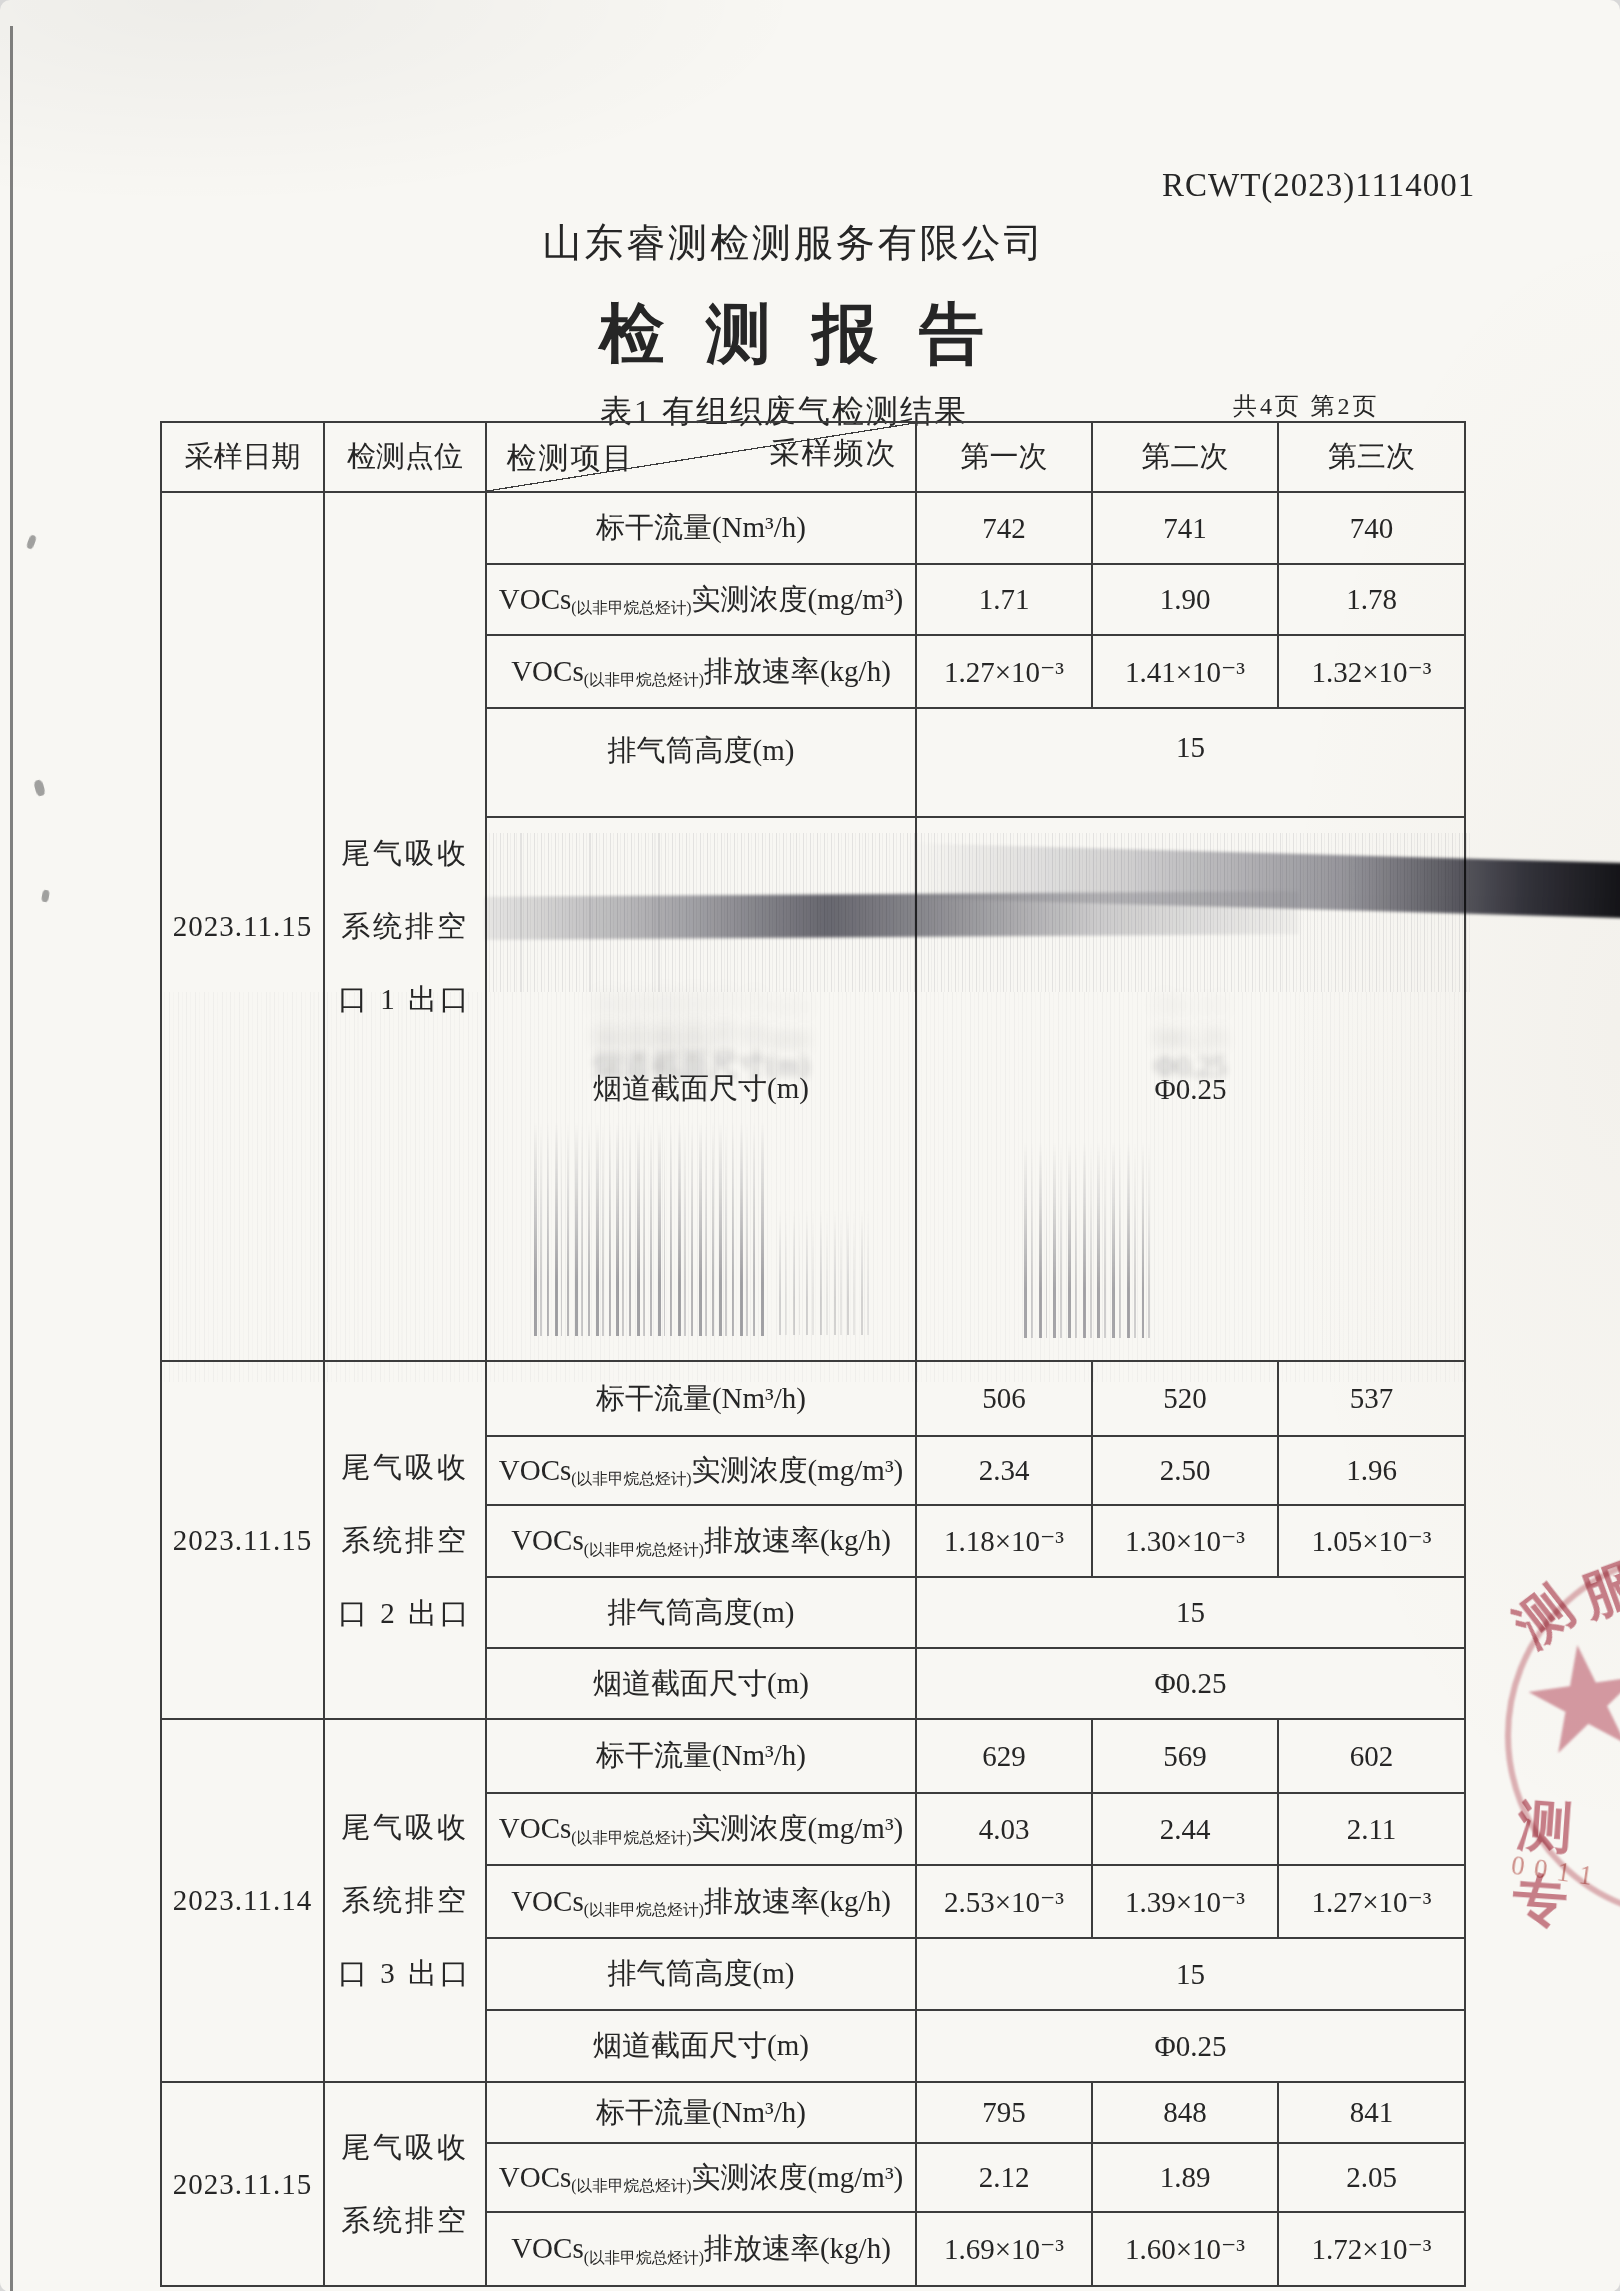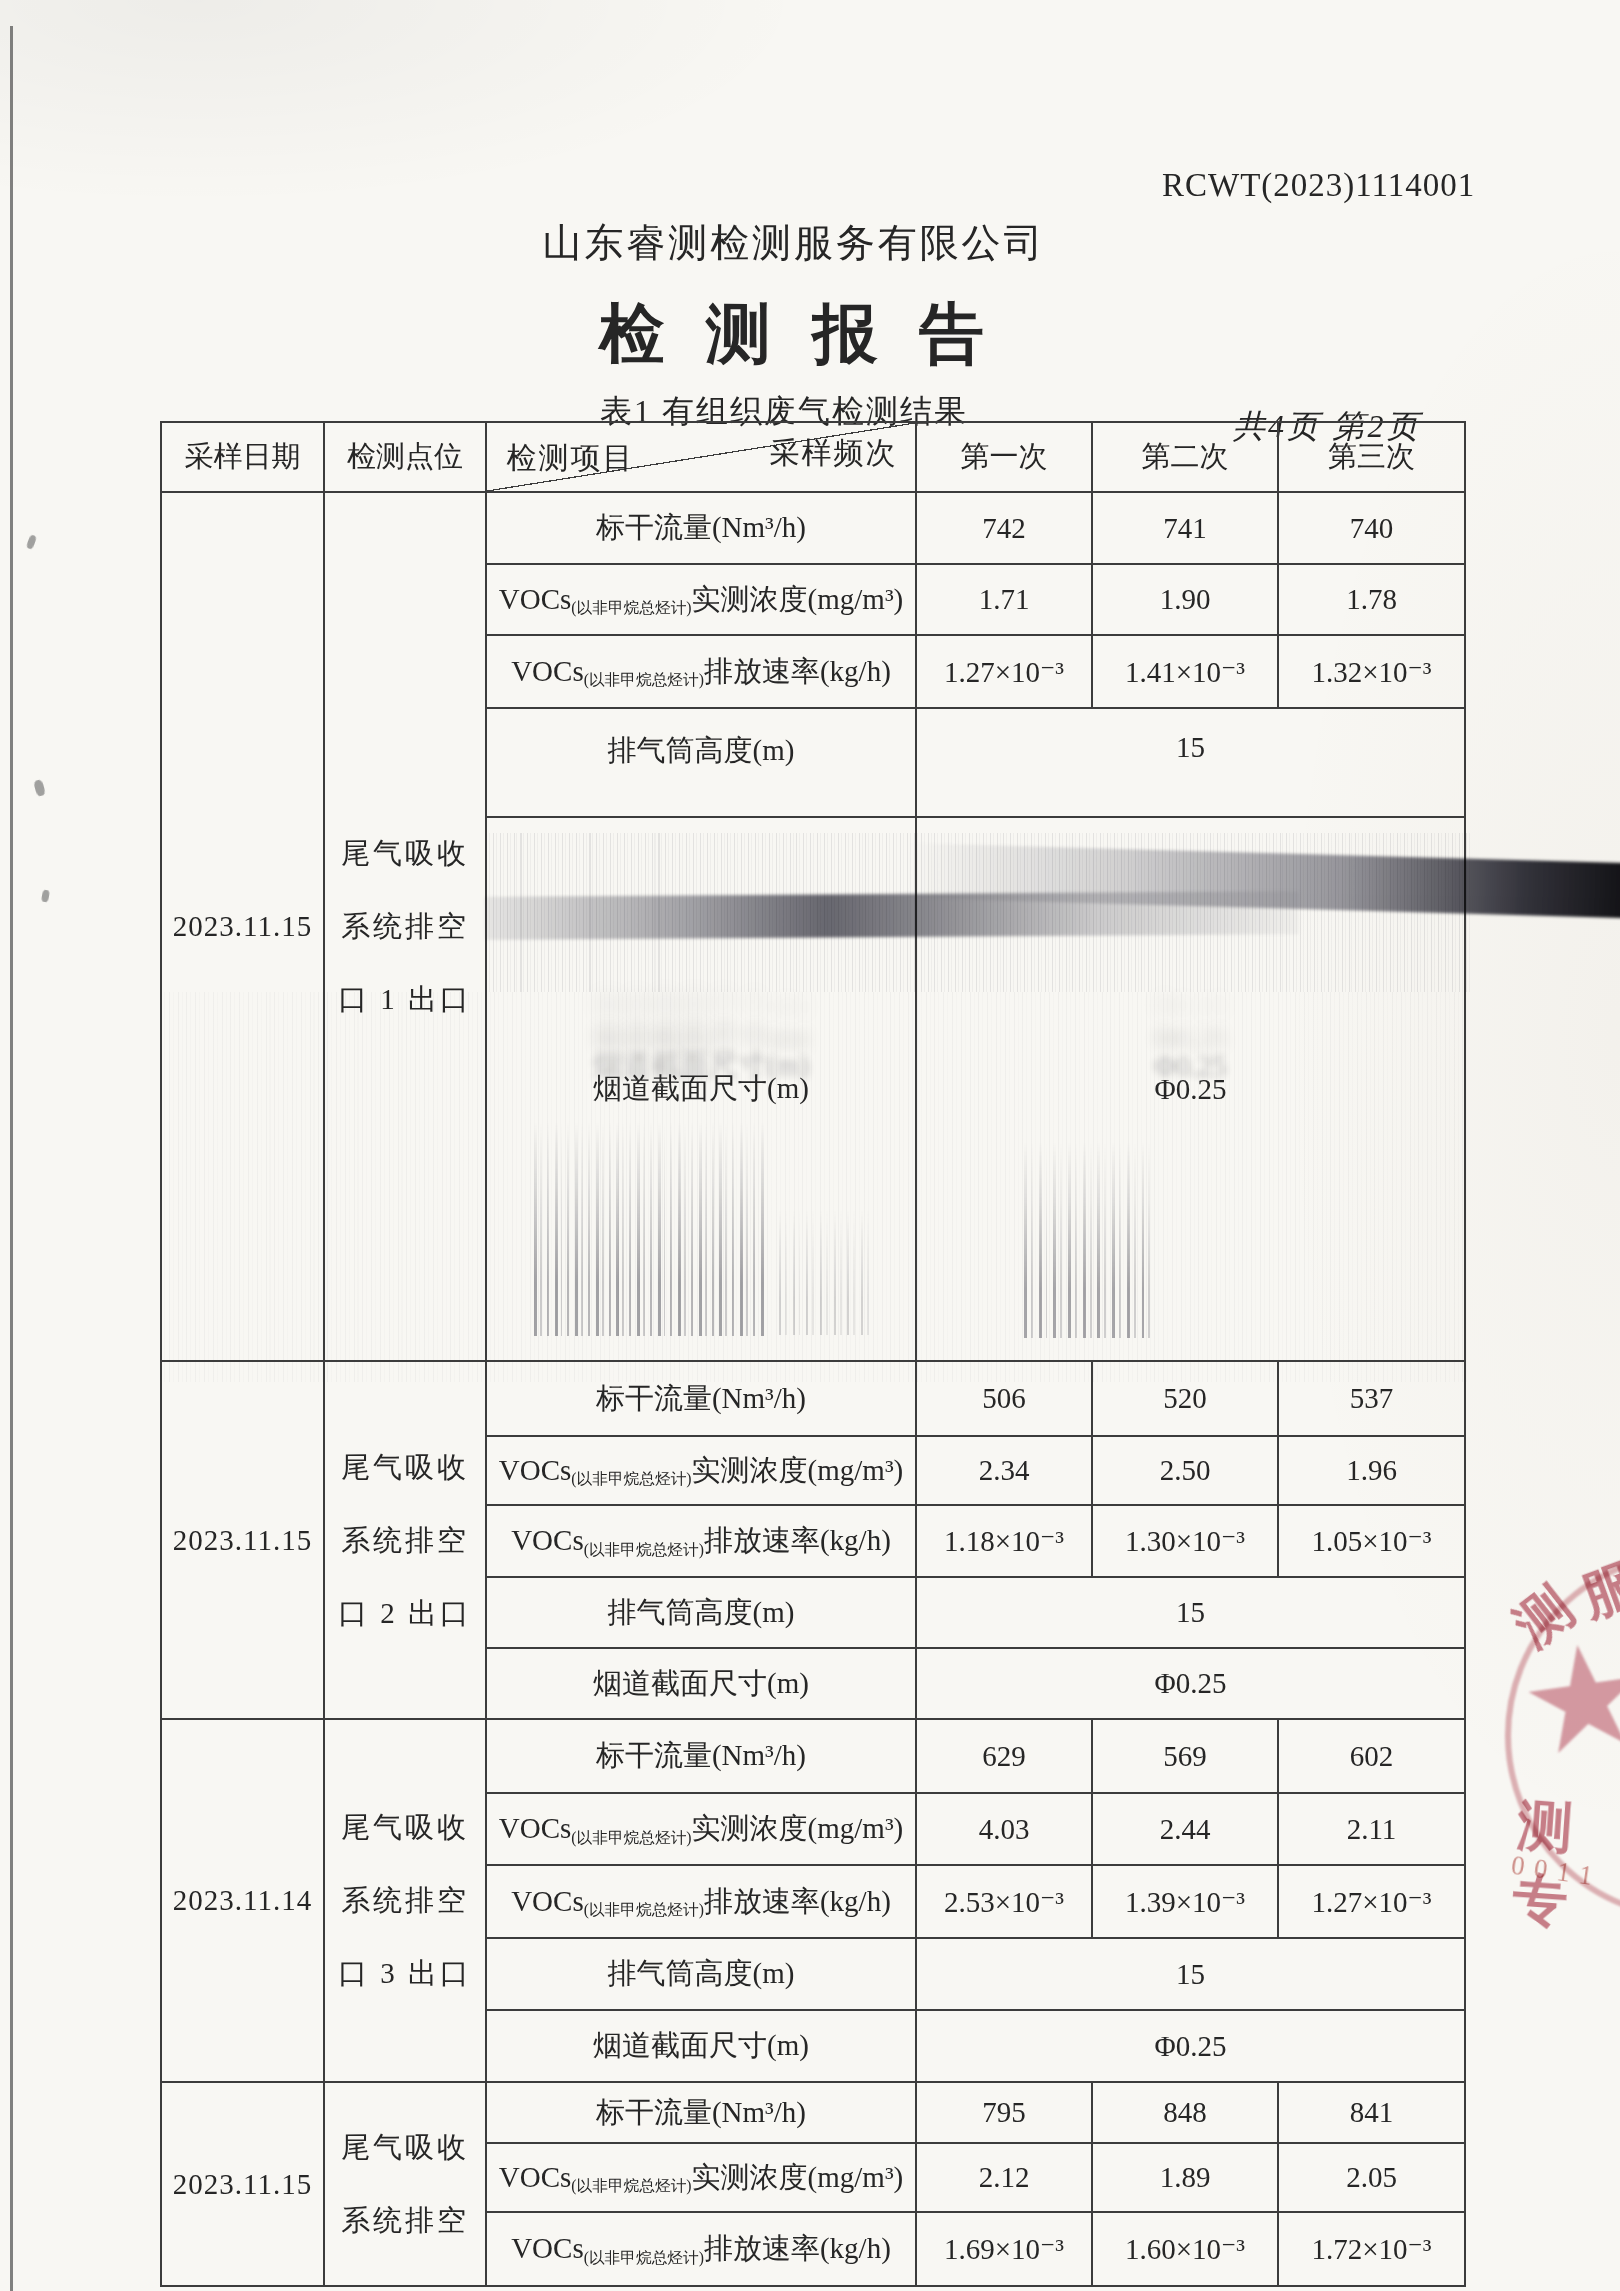--- a/index.html
+++ b/index.html
@@ -4,29 +4,30 @@
 <style>
   html,body{margin:0;padding:0;background:#d8d8d8;}
   .page{
     position:relative;width:1620px;height:2292px;overflow:hidden;
     background:
       radial-gradient(ellipse 882px 294px at 12% 0%, rgba(0,0,0,0.045), transparent 70%),
       radial-gradient(ellipse 490px 1176px at 100% 45%, rgba(120,90,60,0.04), transparent 70%),
       #f8f7f3;
     font-family:"Liberation Serif","DejaVu Serif",serif;
     color:#262626;
+    border-radius:10px;
   }
   .scan-edge-left{position:absolute;left:9.8px;top:25.5px;width:2.9px;height:2266px;background:#4d4d4d;opacity:.7;}
   .speck{position:absolute;background:#5a5a5a;border-radius:40%;opacity:.55;filter:blur(0.4px);}
 
   .report-no{position:absolute;left:1162px;top:167px;font-size:33px;letter-spacing:1px;}
   .company{position:absolute;left:0;top:216px;width:1588px;text-align:center;font-size:39px;letter-spacing:2.9px;}
   .doc-title{position:absolute;left:0;top:290px;width:1596px;text-align:center;font-size:65px;font-weight:bold;letter-spacing:12.7px;}
   .caption{position:absolute;left:600px;top:390px;font-size:32px;letter-spacing:2px;}
-  .pageinfo{position:absolute;left:1233px;top:405px;font-size:32px;letter-spacing:2.9px;font-style:italic;}
+  .pageinfo{position:absolute;left:1233px;top:390px;font-size:24px;letter-spacing:2.9px;}
 
   table.results{
     position:absolute;left:160px;top:421px;width:1305px;
     border-collapse:collapse;table-layout:fixed;
   }
   table.results td{
     border:2px solid #3c3c3c;text-align:center;vertical-align:middle;
     font-size:29px;padding:0 2.9px;overflow:hidden;
   }
   td.c-date{font-size:31px;letter-spacing:1px;}

